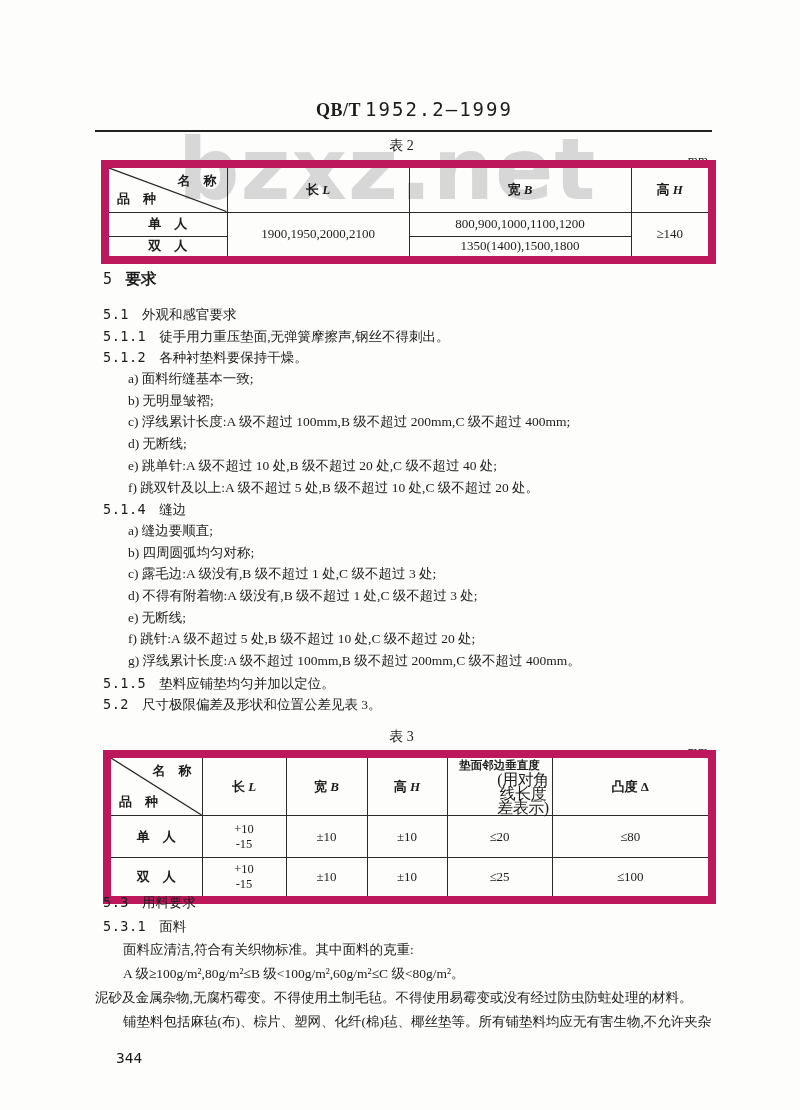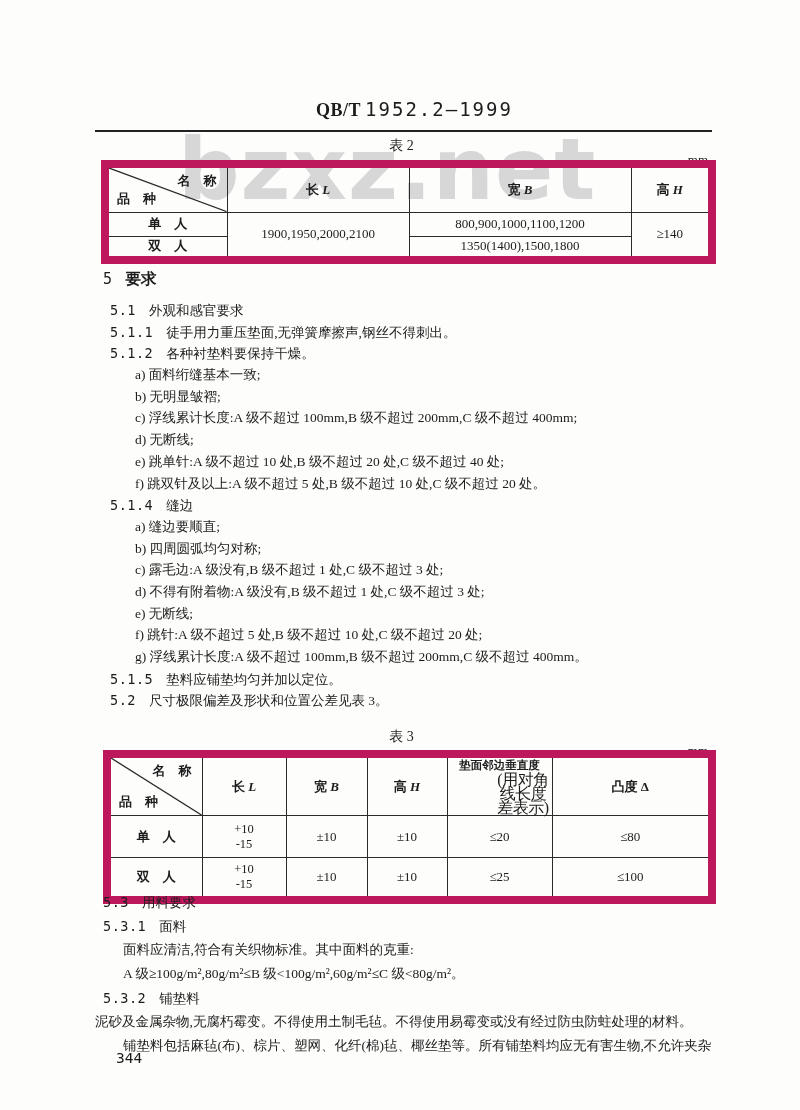--- a/index.html
+++ b/index.html
@@ -42,21 +42,21 @@
   .diag-top { position:absolute; top:4px; right:10px; font-weight:bold; font-size:13px; }
   .diag-bot { position:absolute; bottom:4px; left:8px; font-weight:bold; font-size:13px; }
   .perp1 { font-size:11.5px; font-weight:bold; line-height:15px; }
   .perp2 { font-size:16px; font-weight:normal; line-height:14px; letter-spacing:-0.5px;margin-left:47px; }
   .pm2 { line-height:15px; font-size:12.5px; }
 
   .blockA { position:absolute; left:95px; top:264px; width:628px; z-index:1; }
   .blockB { position:absolute; left:95px; top:890px; width:630px; z-index:1; }
   .h5line { height:36px; line-height:30px; font-size:15.5px; font-weight:bold; padding-left:8px; white-space:nowrap; }
   .h5line .num { font-size:15px; font-weight:normal; }
-  .line { height:21.7px; line-height:20px; font-size:13.5px; padding-left:8px; white-space:nowrap;margin-left:7px; }
+  .line { height:21.7px; line-height:28px; font-size:13.5px; padding-left:8px; white-space:nowrap; }
   .lineB { height:24px; line-height:24px; font-size:13.5px; padding-left:8px; white-space:nowrap; }
   .num { font-family:"DejaVu Sans Mono", monospace; font-size:13.5px; margin-right:13px; letter-spacing:0.5px; }
   .item { padding-left:33px; }
   .parind { padding-left:28px; }
   .par0 { padding-left:0px; }
   .pageno { position:absolute; left:116px; top:1050px; font-size:14.5px; z-index:1; font-family:"DejaVu Sans Mono",monospace; }
 </style>
 </head>
 <body>
 
@@ -225,22 +225,19 @@
 
   <div class="blockB">
     <div class="lineB">
       <span class="num">5.3</span><span>用料要求</span>
     </div>
     <div class="lineB">
       <span class="num">5.3.1</span><span>面料</span>
     </div>
     <div class="lineB parind">面料应清洁,符合有关织物标准。其中面料的克重:</div>
     <div class="lineB parind">A 级≥100g/m²,80g/m²≤B 级&lt;100g/m²,60g/m²≤C 级&lt;80g/m²。</div>
-    <div class="lineB">
-      <span class="num">5.3.2</span><span>铺垫料</span>
-    </div>
     <div class="lineB par0">泥砂及金属杂物,无腐朽霉变。不得使用土制毛毡。不得使用易霉变或没有经过防虫防蛀处理的材料。</div>
     <div class="lineB parind">铺垫料包括麻毡(布)、棕片、塑网、化纤(棉)毡、椰丝垫等。所有铺垫料均应无有害生物,不允许夹杂</div>
   </div>
 
   <div class="pageno">344</div>
 
 </div>
 
 </body></html>

